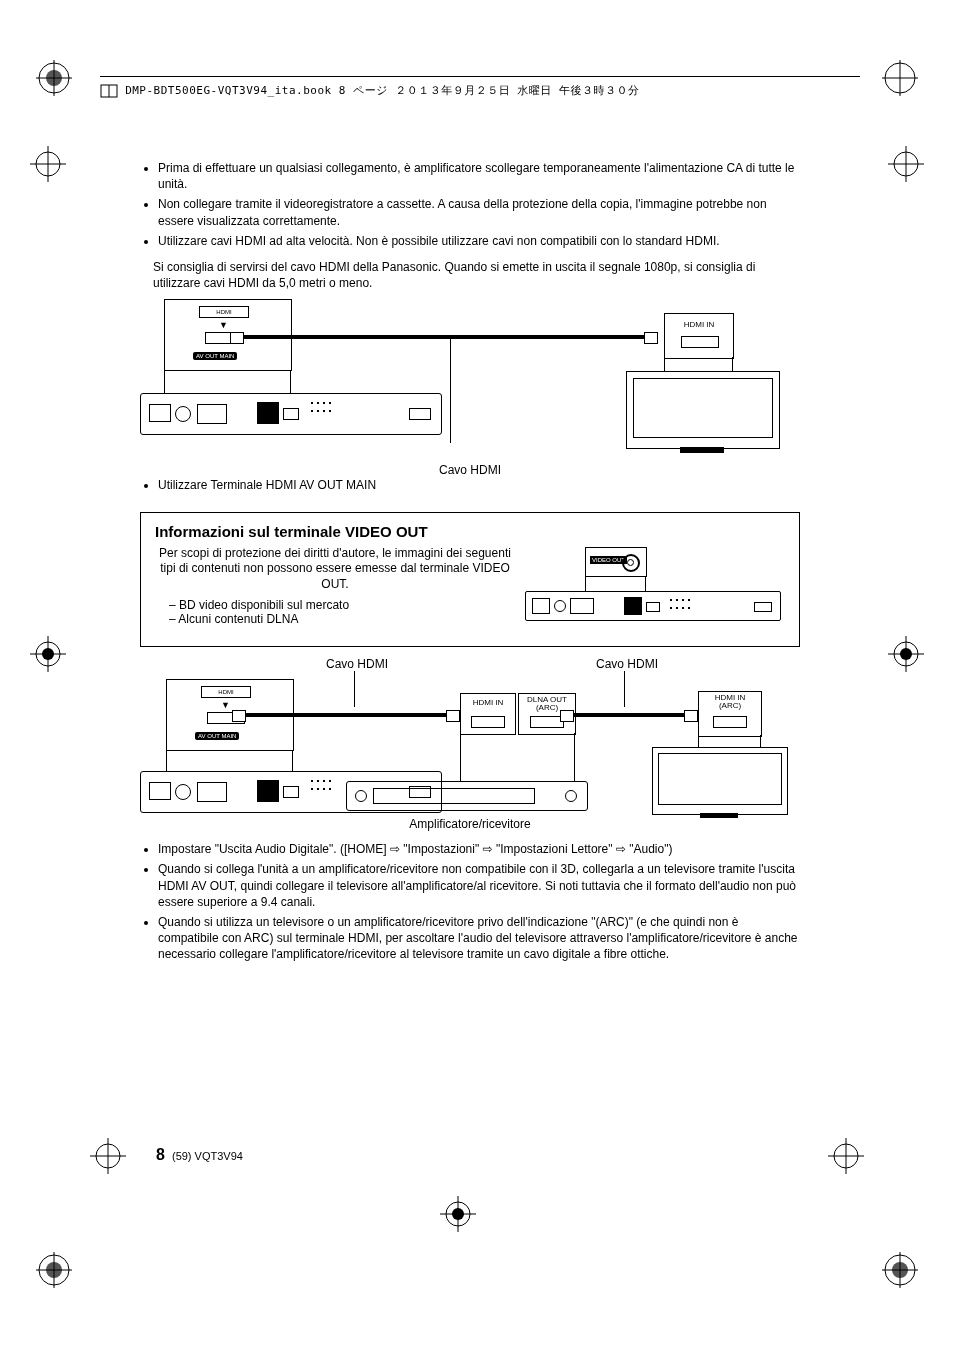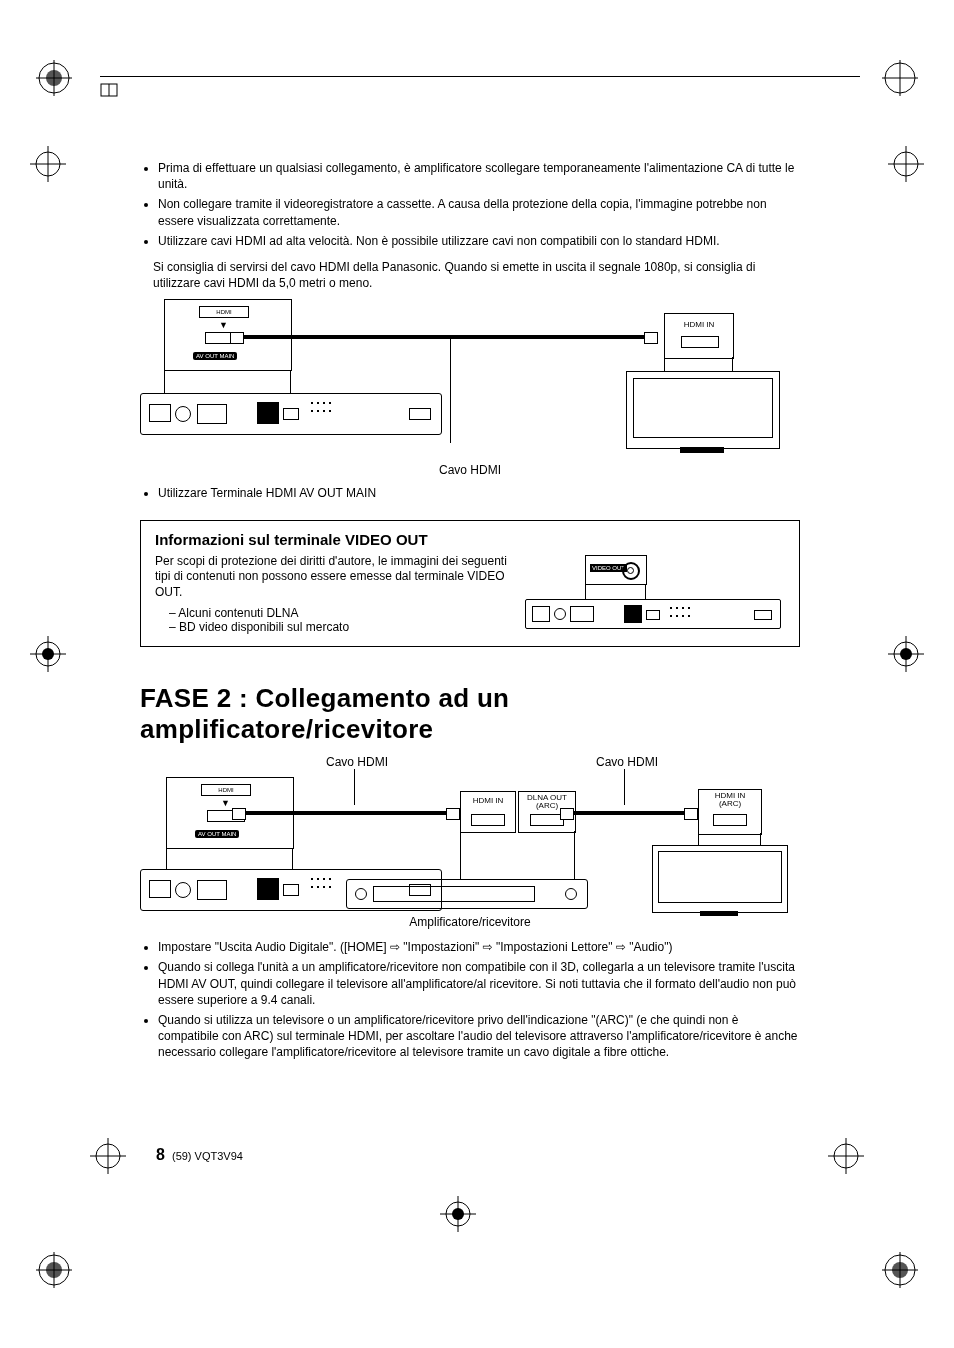--- a/index.html
+++ b/index.html
@@ -136,30 +136,30 @@
     width:48px;
   }
   .caption {
     text-align:center;
     font-size:12px;
     margin-top:4px;
   }
   
   .info-box {
     border: 1px solid #000;
-    padding: 10px 14px 12px 14px;
+    padding: 10px 14px 20px 14px;
     margin-top: 18px;
     position: relative;
   }
   .info-box h3 {
     margin: 0 0 6px 0;
     font-size: 15px;
     font-weight: bold;
   }
-  .info-box p { margin: 0 0 6px 0; line-height:1.3; max-width:360px;}
+  .info-box p { margin: 0 0 6px 0; line-height:1.3; max-width:360px;text-align:center;}
   .info-box ul { margin:0; padding-left: 14px; list-style: none; }
   .info-box ul li::before { content: "– "; }
   .mini-dev {
     position:absolute;
     right:14px;
     top:34px;
     width:260px;
     height:74px;
   }
   .mini-port {
@@ -336,20 +336,21 @@
         <line x1="0" y1="18" x2="36" y2="18" stroke="#000"></line>
         <line x1="18" y1="0" x2="18" y2="36" stroke="#000"></line>
       </svg>
   </div>
 
   <div class="header-line">
     <svg style="vertical-align:middle" width="18" height="14">
         <rect x="1" y="1" width="16" height="12" fill="none" stroke="#000"></rect>
         <line x1="9" y1="1" x2="9" y2="13" stroke="#000"></line>
       </svg>
+    <span>DMP-BDT500EG-VQT3V94_ita.book  8 ページ  ２０１３年９月２５日  水曜日  午後３時３０分</span>
   </div>
 
   <div class="content">
 
     <ul class="bullets">
       <li>Prima di effettuare un qualsiasi collegamento, è amplificatore scollegare temporaneamente l'alimentazione CA di tutte le unità.</li>
       <li>Non collegare tramite il videoregistratore a cassette. A causa della protezione della copia, l'immagine potrebbe non essere visualizzata correttamente.</li>
       <li>Utilizzare cavi HDMI ad alta velocità. Non è possibile utilizzare cavi non compatibili con lo standard HDMI.</li>
     </ul>
     <div class="sub" style="margin-left:13px;margin-bottom:8px;">Si consiglia di servirsi del cavo HDMI della Panasonic. Quando si emette in uscita il segnale 1080p, si consiglia di utilizzare cavi HDMI da 5,0 metri o meno.</div>
@@ -389,51 +390,50 @@
 
       <div class="tv" style="left:486px;top:72px;width:152px;height:76px;">
         <div class="tv-screen" style="left:6px;top:6px;width:138px;height:58px;"></div>
       </div>
       <div style="position:absolute;left:540px;top:148px;width:44px;height:6px;background:#000;"></div>
 
       <div style="position:absolute;left:310px;top:40px;width:1px;height:104px;background:#000;"></div>
     </div>
     <div class="caption">Cavo HDMI</div>
 
-    <ul class="bullets" style="margin-top:8px;">
+    <ul class="bullets" style="">
       <li>Utilizzare Terminale HDMI AV OUT MAIN</li>
     </ul>
 
     <div class="info-box">
       <h3>Informazioni sul terminale VIDEO OUT</h3>
       <p>Per scopi di protezione dei diritti d'autore, le immagini dei seguenti tipi di contenuti non possono essere emesse dal terminale VIDEO OUT.</p>
       <ul>
+        <li>BD video disponibili sul mercato</li>
         <li>Alcuni contenuti DLNA</li>
-        <li>BD video disponibili sul mercato</li>
       </ul>
       <div class="mini-dev">
         <div class="mini-port">
           <span class="lbl">VIDEO OUT</span>
           <span class="jack"></span>
         </div>
         <div class="guide-line" style="left:60px;top:29px;height:16px;"></div>
         <div class="guide-line" style="left:120px;top:29px;height:16px;"></div>
         <div class="mini-body">
           <div style="position:absolute;left:6px;top:6px;width:16px;height:14px;border:1px solid #000;"></div>
           <div style="position:absolute;left:28px;top:8px;width:10px;height:10px;border:1px solid #000;border-radius:50%;"></div>
           <div style="position:absolute;left:44px;top:6px;width:22px;height:14px;border:1px solid #000;"></div>
           <div style="position:absolute;left:98px;top:5px;width:18px;height:18px;background:#000;"></div>
           <div style="position:absolute;left:120px;top:10px;width:12px;height:8px;border:1px solid #000;"></div>
           <div class="dots-panel" style="left:142px;top:5px;width:20px;"></div>
           <div style="position:absolute;right:8px;top:10px;width:16px;height:8px;border:1px solid #000;"></div>
         </div>
       </div>
     </div>
 
-    <h1 style="margin-top:36px;">FASE 2 :  Collegamento ad un amplificatore/ricevitore</h1>
 
     <div class="diagram2">
 
       <div style="position:absolute;left:186px;top:0;font-size:12px;">Cavo HDMI</div>
       <div style="position:absolute;left:456px;top:0;font-size:12px;">Cavo HDMI</div>
       <div style="position:absolute;left:214px;top:14px;width:1px;height:36px;background:#000;"></div>
       <div style="position:absolute;left:484px;top:14px;width:1px;height:36px;background:#000;"></div>
 
       <div class="player-box" style="left:26px;top:22px;width:126px;height:70px;">
         <div class="port-hdmi" style="left:34px;top:6px;">HDMI</div>

